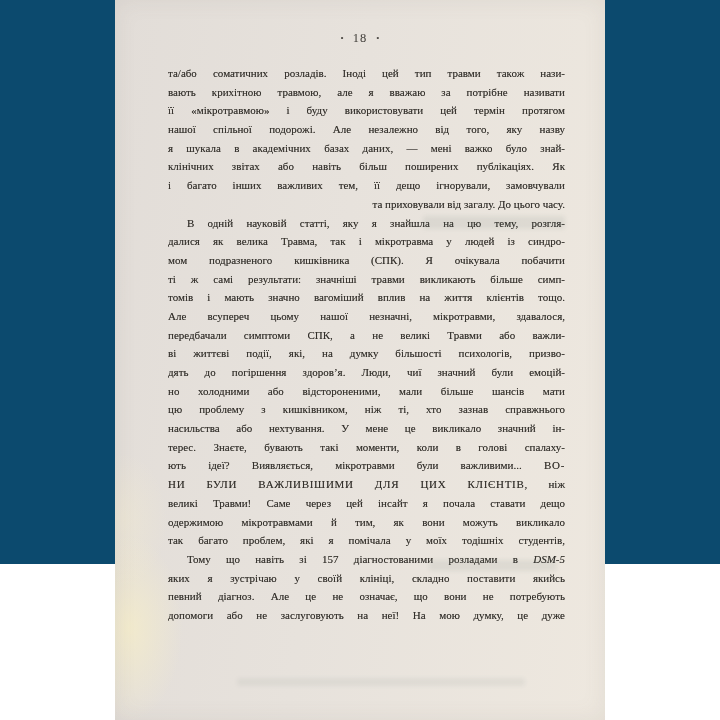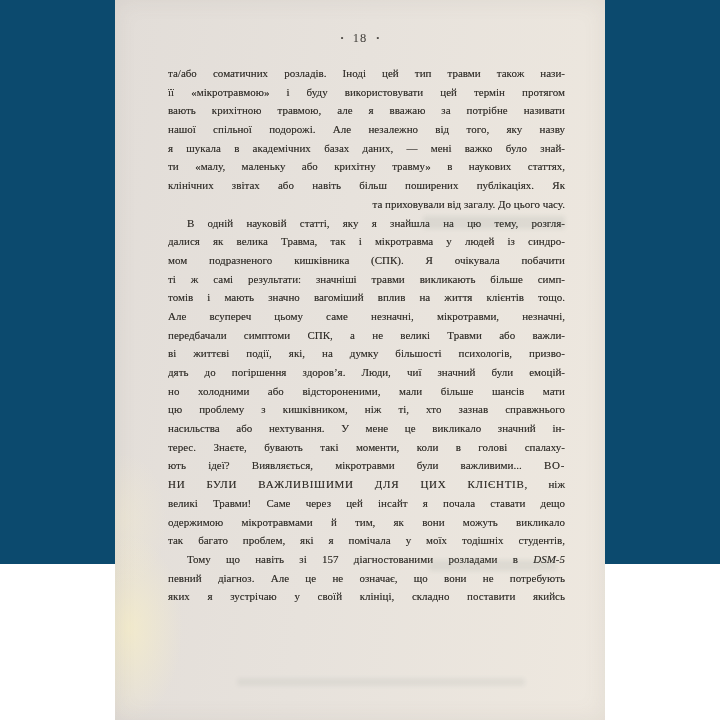--- a/index.html
+++ b/index.html
@@ -86,43 +86,44 @@
     <div class="ghost g1"></div>
     <div class="ghost g2"></div>
     <div class="ghost g3"></div>
 
     <div class="runhead">
       <span class="dot">•</span><span class="num">18</span><span class="dot">•</span>
     </div>
 
     <div class="text-col">
         <div class="ln jst"><span>та/або соматичних розладів. Іноді цей тип травми також нази-</span></div>
+        <div class="ln jst"><span>вають крихітною травмою, але я вважаю за потрібне називати</span></div>
         <div class="ln jst"><span>її «мікротравмою» і буду використовувати цей термін протягом</span></div>
-        <div class="ln jst"><span>вають крихітною травмою, але я вважаю за потрібне називати</span></div>
         <div class="ln jst"><span>нашої спільної подорожі. Але незалежно від того, яку назву</span></div>
         <div class="ln jst"><span>я шукала в академічних базах даних, — мені важко було знай-</span></div>
-        <div class="ln jst"><span>ти «малу, маленьку або крихітну травму» в наукових статтях,</span></div>
         <div class="ln jst"><span>клінічних звітах або навіть більш поширених публікаціях. Як</span></div>
+        <div class="ln jst"><span>і багато інших важливих тем, її дещо ігнорували, замовчували</span></div>
         <div class="ln"><span>та приховували від загалу. До цього часу.</span></div>
         <div class="ln jst ind"><span>В одній науковій статті, яку я знайшла на цю тему, розгля-</span></div>
         <div class="ln jst"><span>далися як велика Травма, так і мікротравма у людей із синдро-</span></div>
         <div class="ln jst"><span>мом подразненого кишківника (СПК). Я очікувала побачити</span></div>
         <div class="ln jst"><span>ті ж самі результати: значніші травми викликають більше симп-</span></div>
         <div class="ln jst"><span>томів і мають значно вагоміший вплив на життя клієнтів тощо.</span></div>
-        <div class="ln jst"><span>Але всупереч цьому саме незначні, мікротравми, незначні,</span></div>
+        <div class="ln jst"><span>Але всупереч цьому нашої незначні, мікротравми, здавалося,</span></div>
         <div class="ln jst"><span>передбачали симптоми СПК, а не великі Травми або важли-</span></div>
         <div class="ln jst"><span>ві життєві події, які, на думку більшості психологів, призво-</span></div>
         <div class="ln jst"><span>дять до погіршення здоров’я. Люди, чиї значний були емоцій-</span></div>
         <div class="ln jst"><span>но холодними або відстороненими, мали більше шансів мати</span></div>
         <div class="ln jst"><span>цю проблему з кишківником, ніж ті, хто зазнав справжнього</span></div>
         <div class="ln jst"><span>насильства або нехтування. У мене це викликало значний ін-</span></div>
         <div class="ln jst"><span>терес. Знаєте, бувають такі моменти, коли в голові спалаху-</span></div>
         <div class="ln jst"><span>ють ідеї? Виявляється, мікротравми були важливими... </span><span class="caps">ВО-</span></div>
         <div class="ln jst"><span class="caps">НИ БУЛИ ВАЖЛИВІШИМИ ДЛЯ ЦИХ КЛІЄНТІВ,</span><span> ніж</span></div>
         <div class="ln jst"><span>великі Травми! Саме через цей інсайт я почала ставати дещо</span></div>
         <div class="ln jst"><span>одержимою мікротравмами й тим, як вони можуть викликало</span></div>
         <div class="ln jst"><span>так багато проблем, які я помічала у моїх тодішніх студентів,</span></div>
         <div class="ln jst ind"><span>Тому що навіть зі 157 діагностованими розладами в </span><span class="it">DSM-5</span></div>
+        <div class="ln jst"><span>яких я зустрічаю у своїй клініці, складно поставити якийсь</span></div>
         <div class="ln jst"><span>певний діагноз. Але це не означає, що вони не потребують</span></div>
-        <div class="ln jst"><span>яких я зустрічаю у своїй клініці, складно поставити якийсь</span></div>
+        <div class="ln jst"><span>допомоги або не заслуговують на неї! На мою думку, це дуже</span></div>
       </div>
   </div>
 </div>
 
 </body></html>

